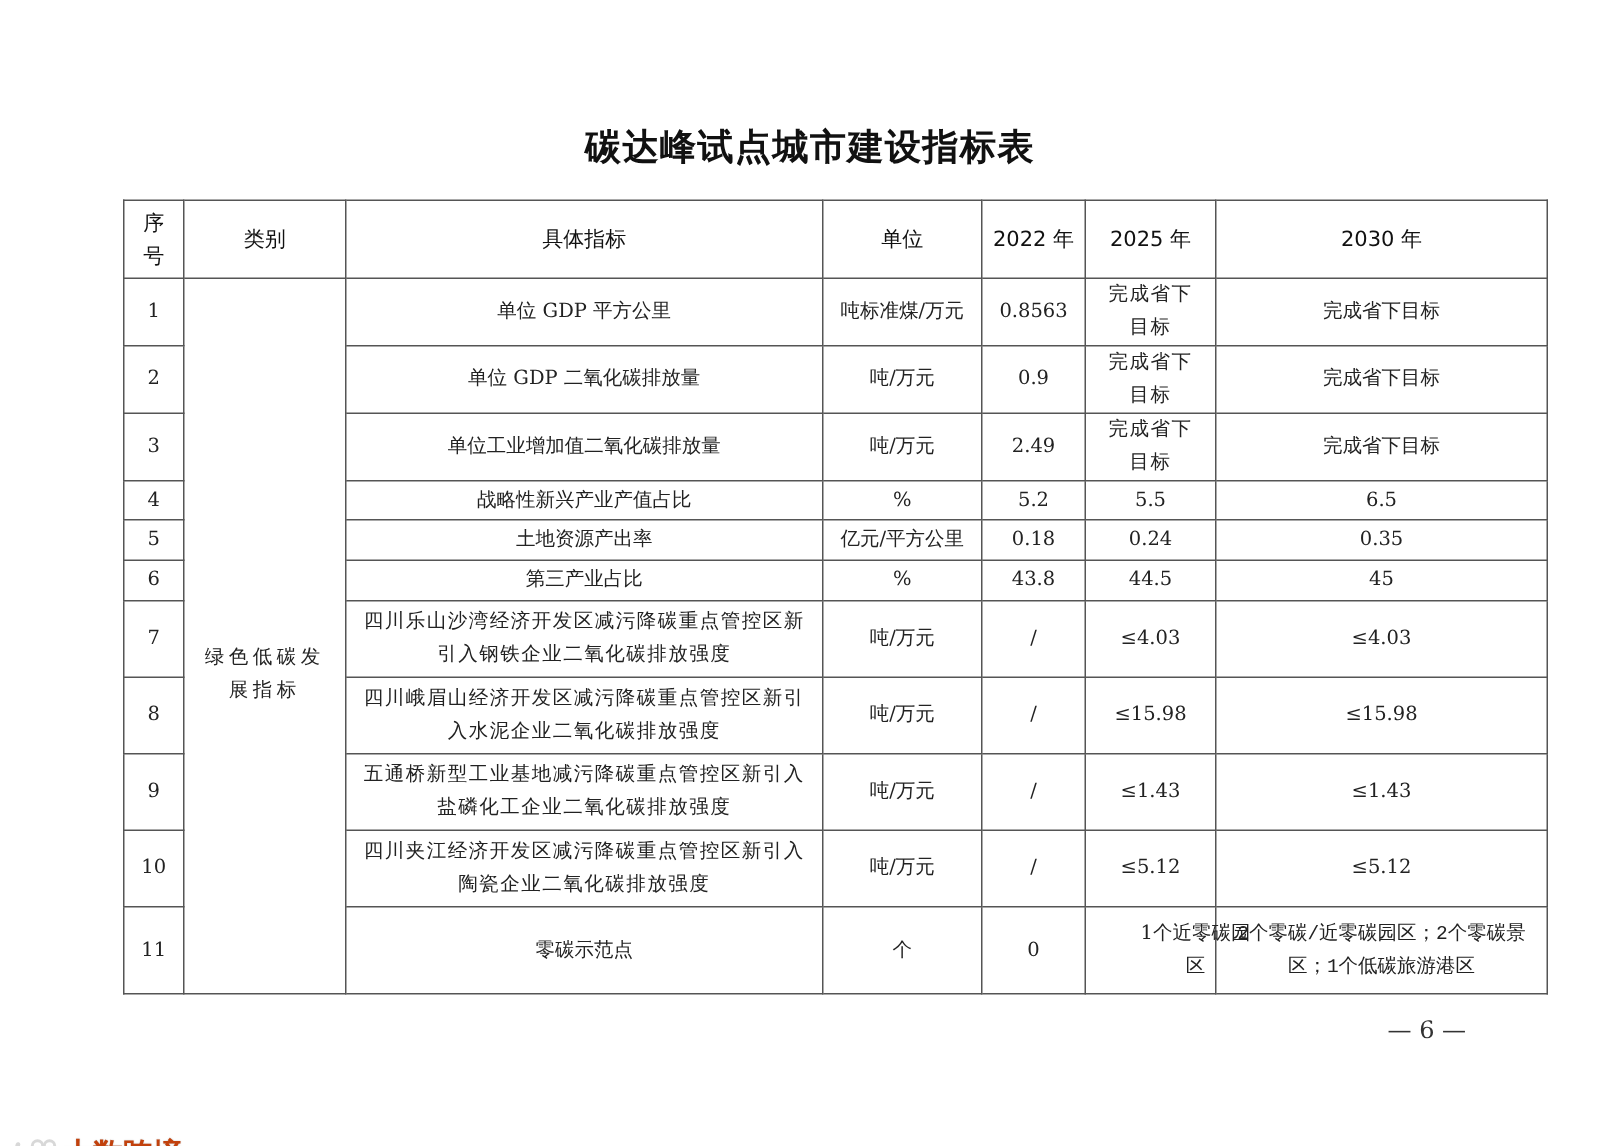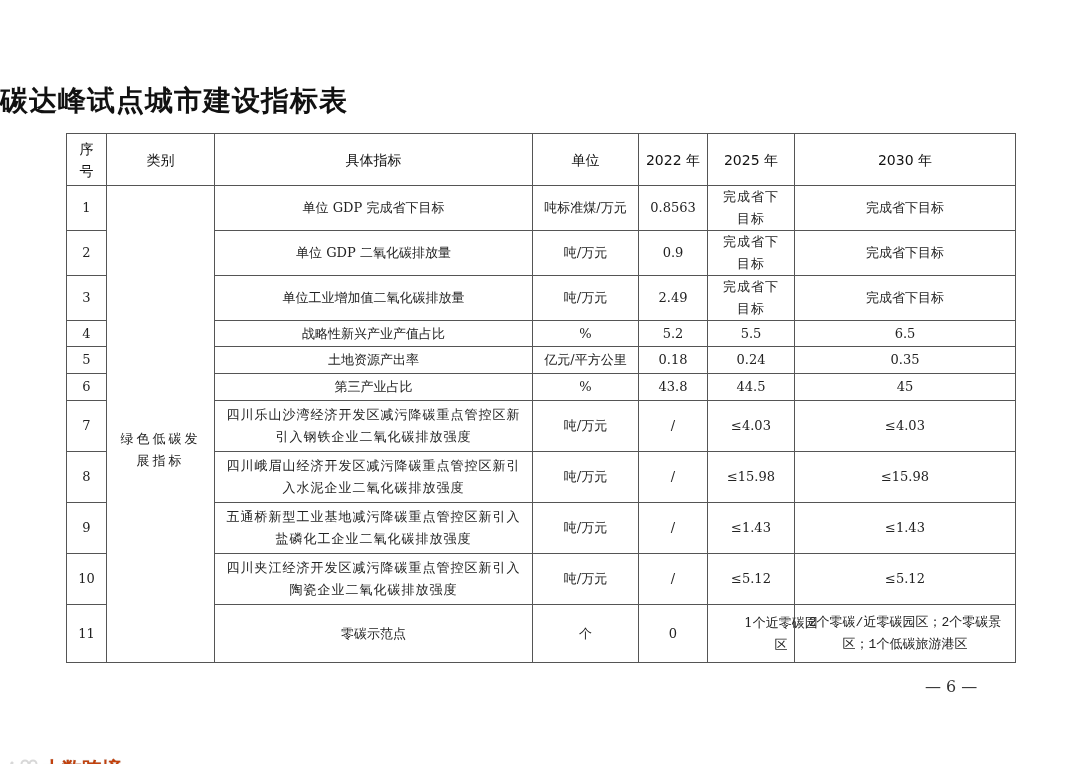--- a/index.html
+++ b/index.html
@@ -1,26 +1,26 @@
 <!DOCTYPE html>
 <html><head>
 <meta charset="utf-8">
 <style>
   html, body { margin: 0; padding: 0; }
   body {
     width: 1080px; height: 764px; background: #ffffff; position: relative;
     overflow: hidden; font-family: "DejaVu Serif", "Liberation Serif", serif; color: #222;
   }
   .title {
-    position: absolute; left: 0; top: 82px; width: 1080px; 
+    position: absolute; left: 0; top: 82px; width: 1080px; text-align: center;
     font-family: "DejaVu Sans", "Liberation Sans", sans-serif;
-    font-size: 28px; font-weight: bold; letter-spacing: 1px; color: #111;
+    font-size: 24px; font-weight: bold; letter-spacing: 1px; color: #111;
   }
   table.main {
-    position: absolute; left: 66px; top: 133px; width: 949px;
+    position: absolute; left: 82px; top: 133px; width: 949px;
     border-collapse: collapse; table-layout: fixed;
   }
   table.main td, table.main th {
     border: 1px solid #555; text-align: center; vertical-align: middle;
     padding: 0 3px; font-size: 13px; line-height: 22px; font-weight: normal;
   }
   table.main th {
     font-family: "DejaVu Sans", "Liberation Sans", sans-serif; font-size: 14px; color: #111;
     line-height: 22px;
   }
@@ -59,21 +59,21 @@
       <th>单位</th>
       <th>2022 年</th>
       <th>2025 年</th>
       <th>2030 年</th>
     </tr>
   </thead>
   <tbody>
     <tr style="height:45px">
       <td>1</td>
       <td rowspan="11"><span class="cell-text" style="width:84px;letter-spacing:3px;position:relative;top:26px;">绿色低碳发展指标</span></td>
-      <td>单位 GDP 完成省下目标</td>
+      <td>单位 GDP 平方公里</td>
       <td>吨标准煤/万元</td>
       <td>0.8563</td>
       <td><span class="cell-text" style="width:64px;">完成省下目标</span></td>
       <td>完成省下目标</td>
     </tr>
     <tr style="height:44px">
       <td>2</td>
       <td>单位 GDP 二氧化碳排放量</td>
       <td>吨/万元</td>
       <td>0.9</td>

